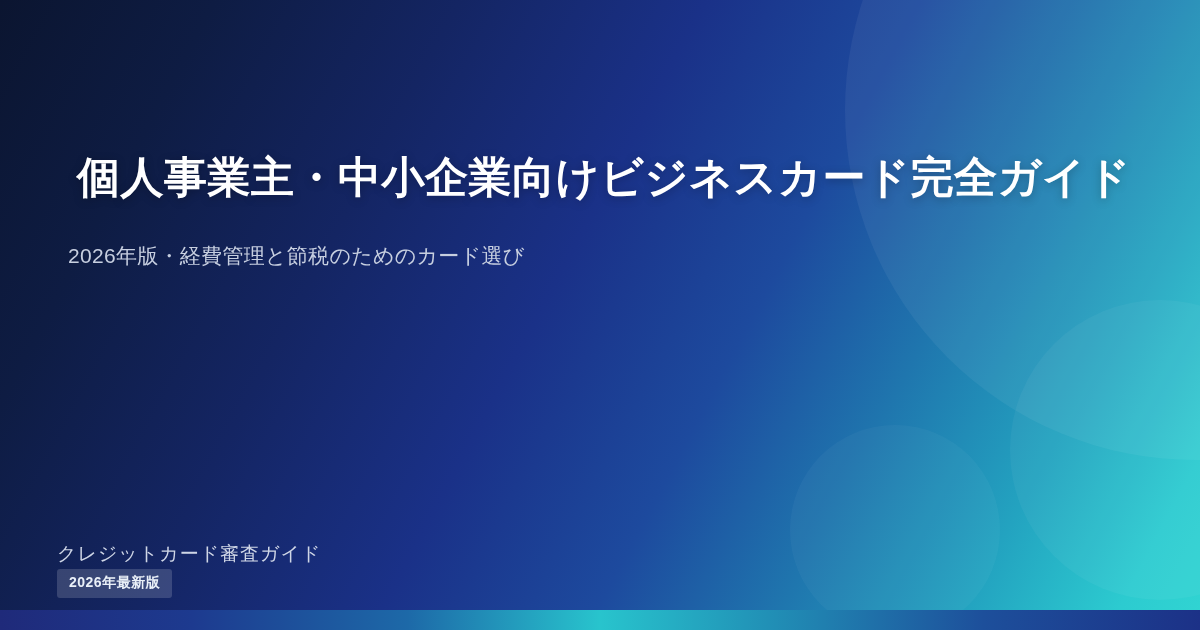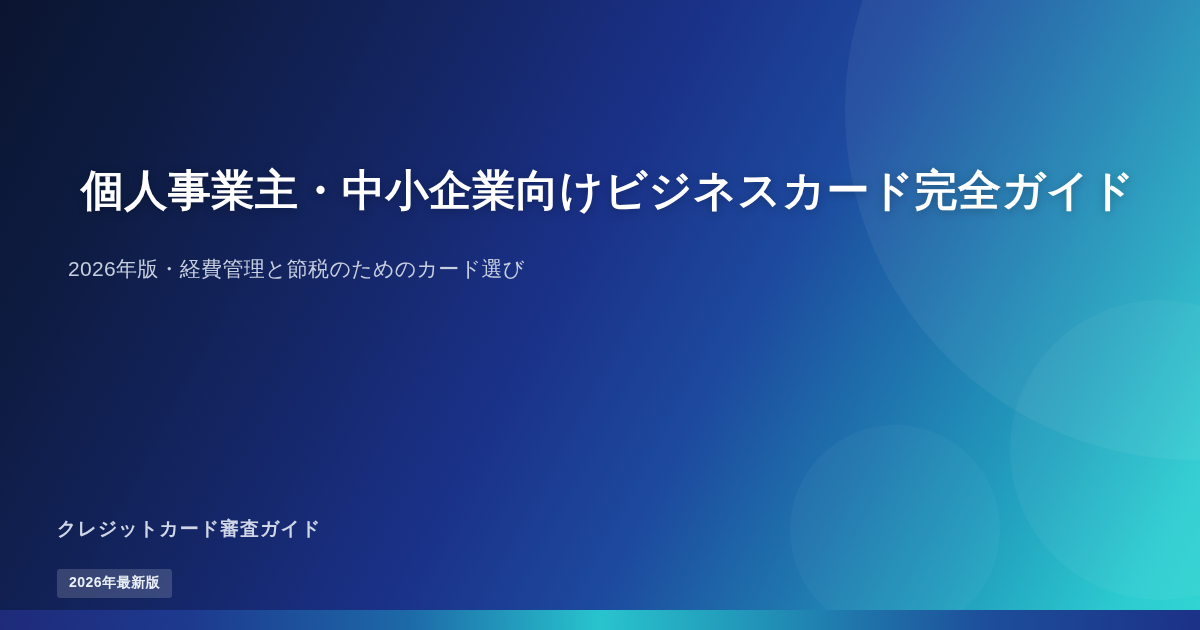--- a/index.html
+++ b/index.html
@@ -73,61 +73,61 @@
   }
 
   
   .content {
     position: absolute;
     left: 68px;
     top: 150px;
     right: 60px;
   }
   .title {
-    margin: 13px;
+    margin: 0;
     font-size: 43px;
     line-height: 1.3;
     font-weight: 700;
     color: #ffffff;
     letter-spacing: 0.5px;
     text-shadow: 0 2px 10px rgba(0, 0, 0, 0.25);
     white-space: nowrap;
+    text-align: center;
   }
   .subtitle {
     margin: 34px 0 0 0;
     font-size: 21px;
     line-height: 1.5;
     font-weight: 400;
     color: #c7cfe0;
     letter-spacing: 0.3px;
   }
 
   
   .brand {
     position: absolute;
     left: 57px;
     bottom: 32px;
   }
   .brand-name {
     font-size: 19px;
-    font-weight: 700;
+    font-weight: 400;
     color: #cfd6e6;
     letter-spacing: 1px;
-    margin-bottom: 16px;
+    margin-bottom: 2px;
   }
   .brand-badge {
     display: inline-block;
     padding: 5px 12px 6px 12px;
     font-size: 14px;
     font-weight: 700;
     color: #eaf0f8;
     background: rgba(255, 255, 255, 0.16);
     border-radius: 3px;
     letter-spacing: 0.5px;
-    margin-top: 11px;
   }
 
   
   .accent-bar {
     position: absolute;
     left: 0;
     right: 0;
     bottom: 0;
     height: 20px;
     background: linear-gradient(90deg,

